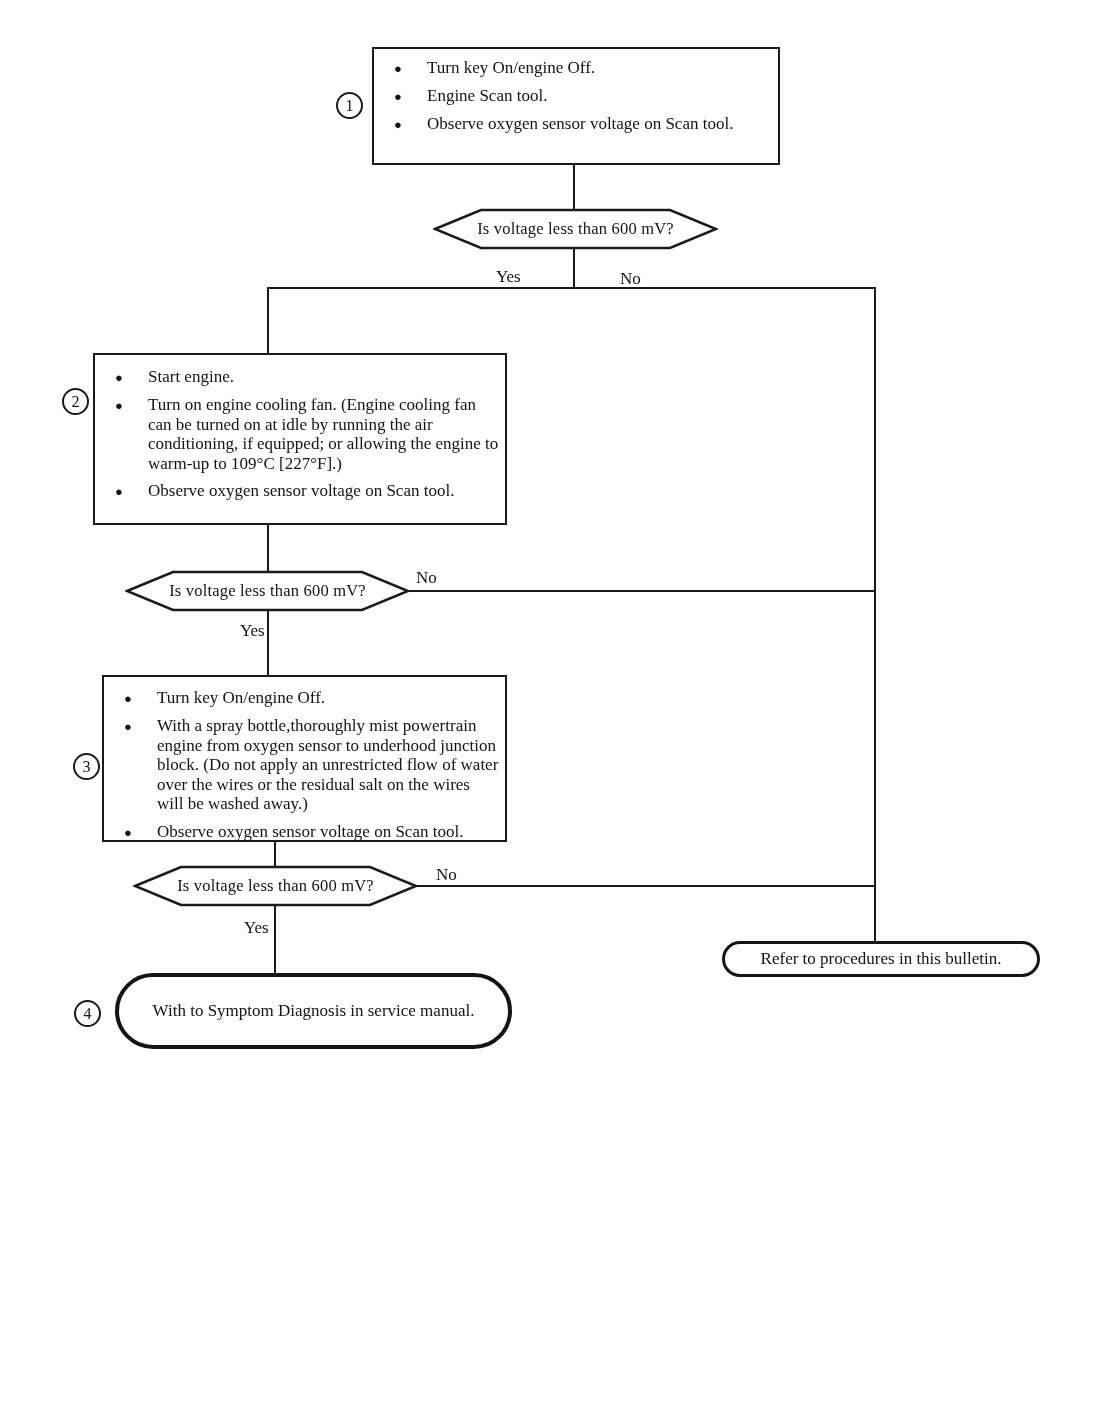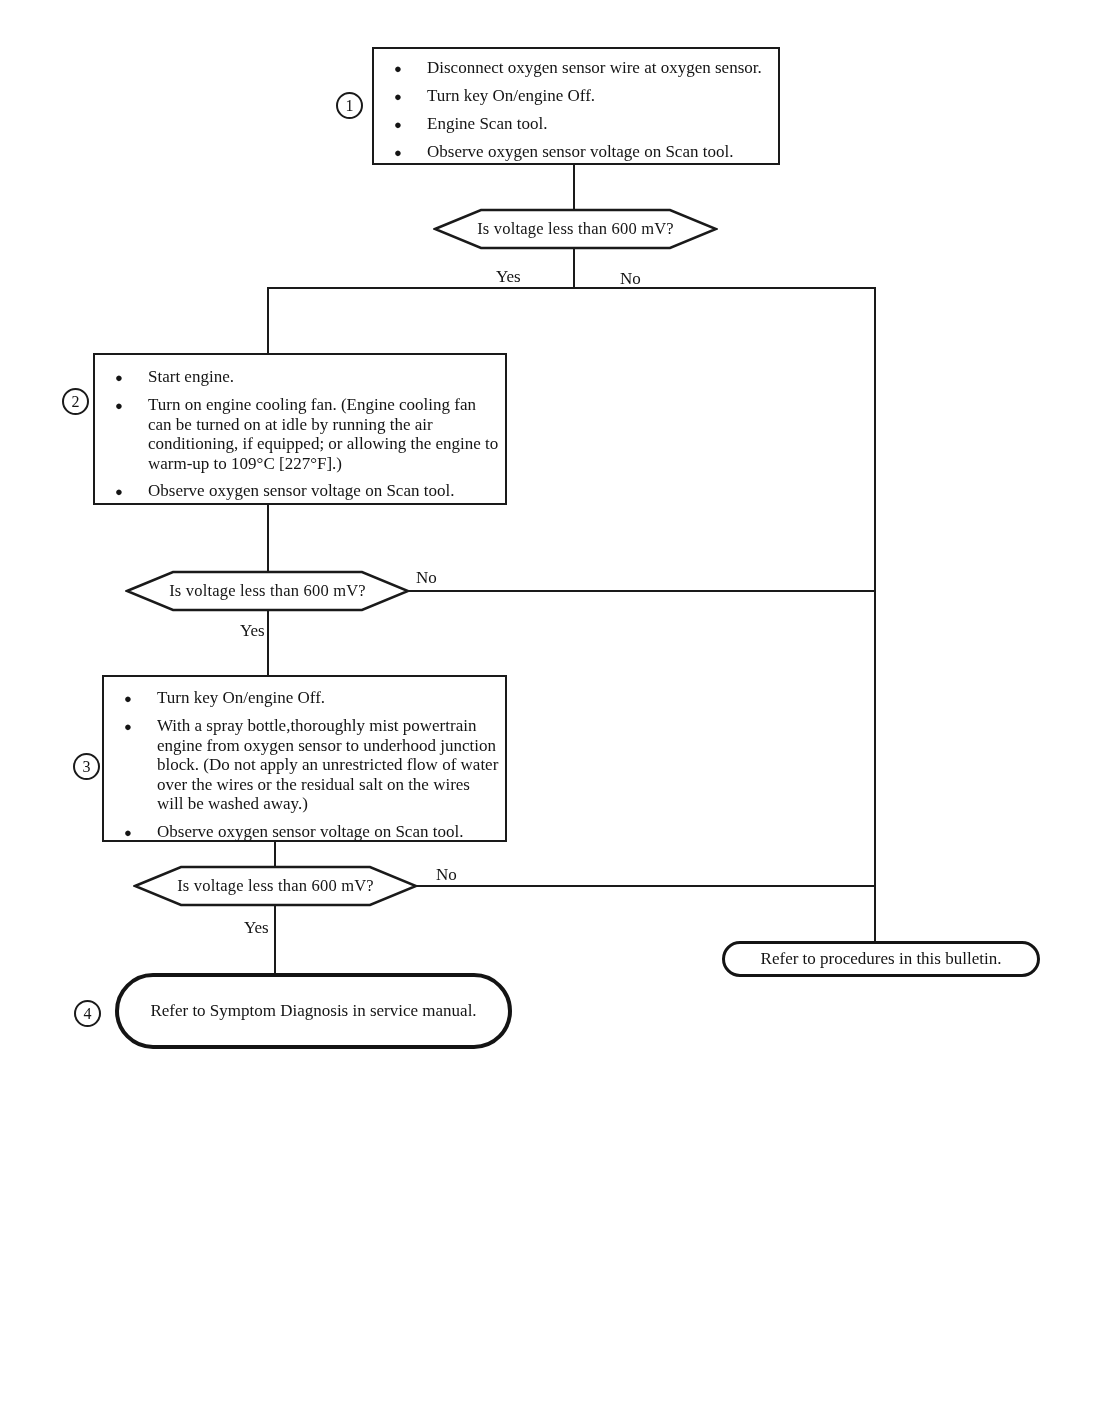--- a/index.html
+++ b/index.html
@@ -53,24 +53,20 @@
   <div class="line vline" style="left:274px; top:840px; height:28px;"></div>
   <div class="line hline" style="left:415px; top:885px; width:459px;"></div>
   <div class="line vline" style="left:274px; top:905px; height:70px;"></div>
 
   <div class="circle-num" style="left:336px; top:92px;">
     <span>1</span>
   </div>
   <div class="step-box" style="left:372px; top:47px; width:408px; height:118px;">
     <div class="bullet-row">
       <span class="bullet-dot"></span>
-      <span class="bullet-text">Disconnect oxygen sensor wire at oxygen sensor.</span>
-    </div>
-    <div class="bullet-row">
-      <span class="bullet-dot"></span>
       <span class="bullet-text">Turn key On/engine Off.</span>
     </div>
     <div class="bullet-row">
       <span class="bullet-dot"></span>
       <span class="bullet-text">Engine Scan tool.</span>
     </div>
     <div class="bullet-row">
       <span class="bullet-dot"></span>
       <span class="bullet-text">Observe oxygen sensor voltage on Scan tool.</span>
     </div>
@@ -81,21 +77,21 @@
       <polygon points="2,21 48,2 237,2 283,21 237,40 48,40" fill="#ffffff" stroke="#1a1a1a" stroke-width="2.5"></polygon>
     </svg>
     <div class="hex-label">Is voltage less than 600 mV?</div>
   </div>
   <div class="edge-label" style="left:496px; top:268px;">Yes</div>
   <div class="edge-label" style="left:620px; top:270px;">No</div>
 
   <div class="circle-num" style="left:62px; top:388px;">
     <span>2</span>
   </div>
-  <div class="step-box" style="left:93px; top:353px; width:414px; height:152px; padding-top:12px;">
+  <div class="step-box" style="left:93px; top:353px; width:414px; height:172px; padding-top:12px;">
     <div class="bullet-row">
       <span class="bullet-dot"></span>
       <span class="bullet-text">Start engine.</span>
     </div>
     <div class="bullet-row">
       <span class="bullet-dot"></span>
       <span class="bullet-text">Turn on engine cooling fan. (Engine cooling fan can be turned on at idle by running the air conditioning, if equipped; or allowing the engine to warm-up to 109°C [227°F].)</span>
     </div>
     <div class="bullet-row">
       <span class="bullet-dot"></span>
@@ -136,20 +132,20 @@
     </svg>
     <div class="hex-label">Is voltage less than 600 mV?</div>
   </div>
   <div class="edge-label" style="left:436px; top:866px;">No</div>
   <div class="edge-label" style="left:244px; top:919px;">Yes</div>
 
   <div class="circle-num" style="left:74px; top:1000px;">
     <span>4</span>
   </div>
   <div class="terminal" style="left:115px; top:973px; width:397px; height:76px; border-radius:38px;">
-    <span>Refer to Symptom Diagnosis in service manual.</span>
+    <span>With to Symptom Diagnosis in service manual.</span>
   </div>
 
   <div class="terminal" style="left:722px; top:941px; width:318px; height:36px; border-radius:25px; border-width:3.5px;">
     <span>Refer to procedures in this bulletin.</span>
   </div>
 
 </div>
 
 </body></html>

